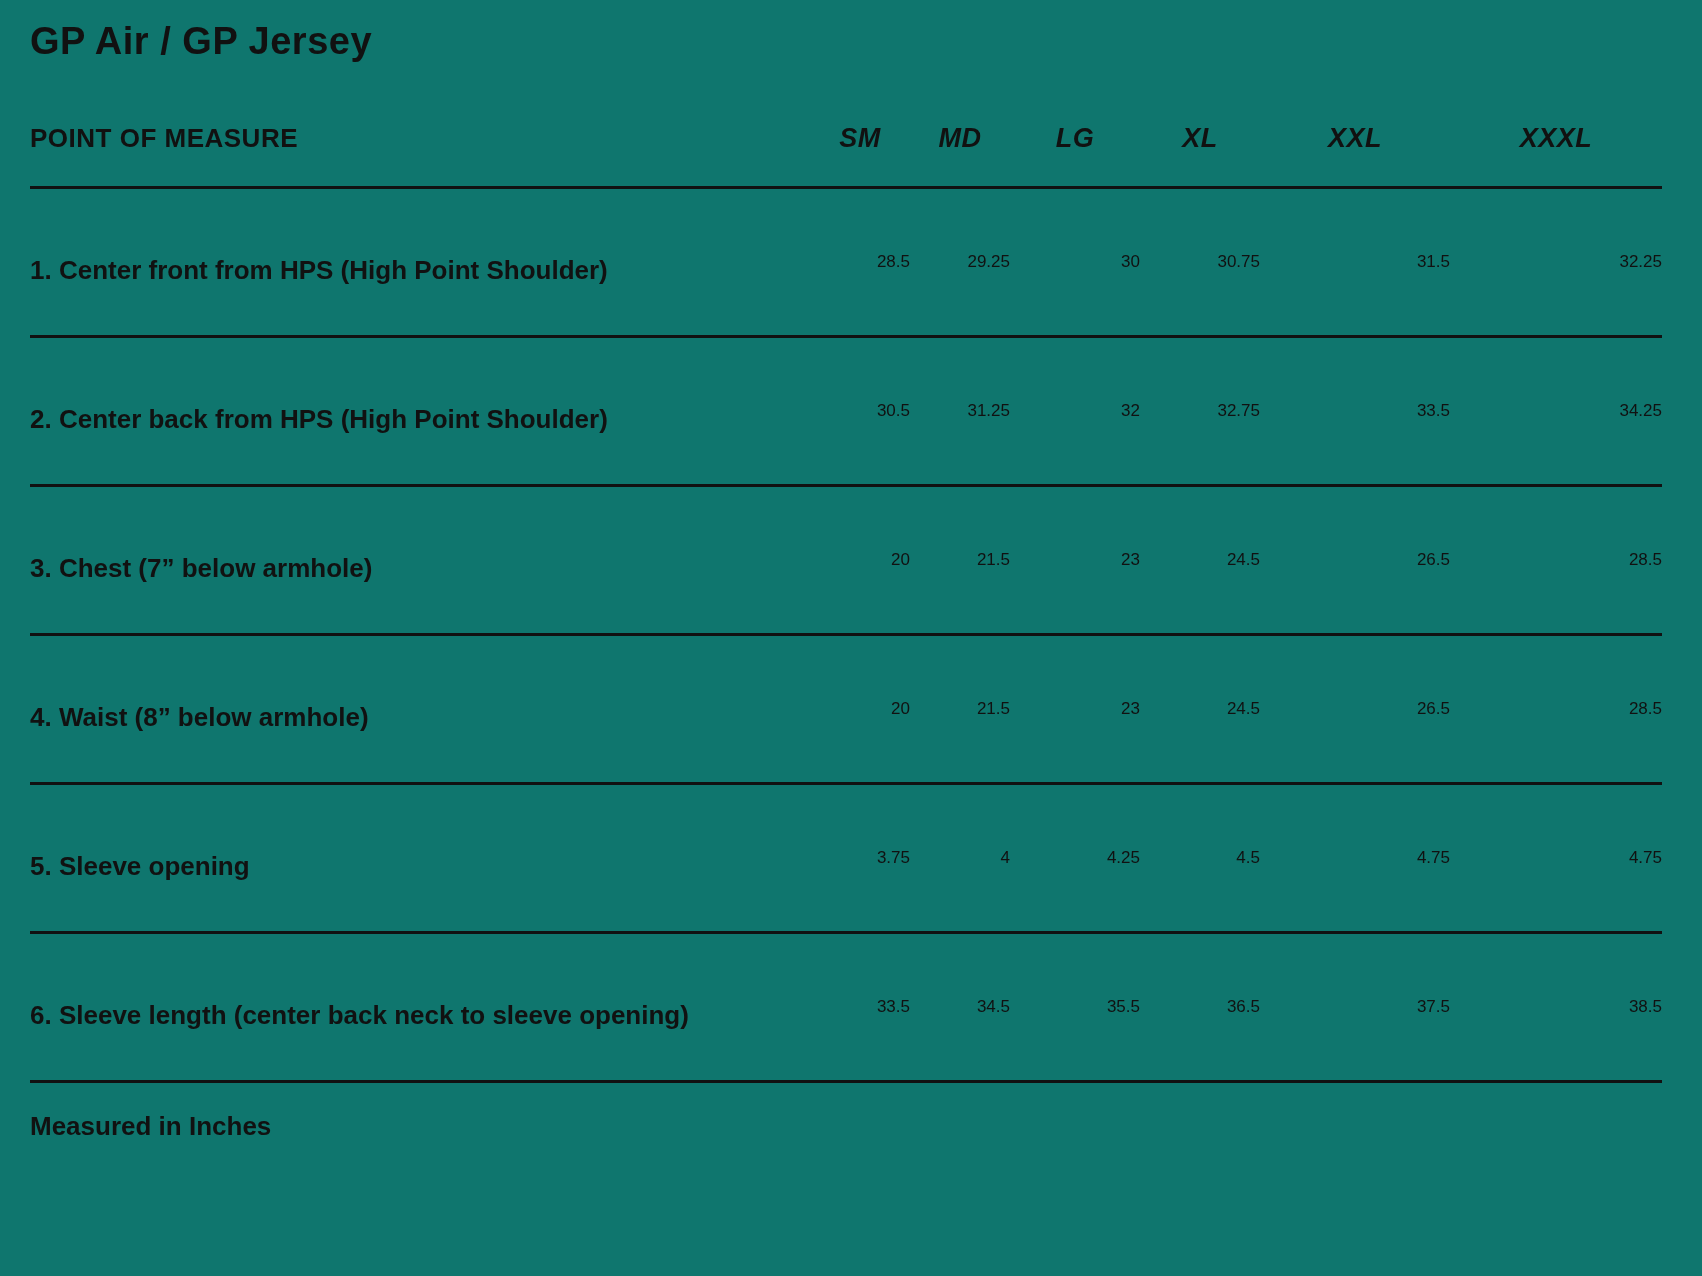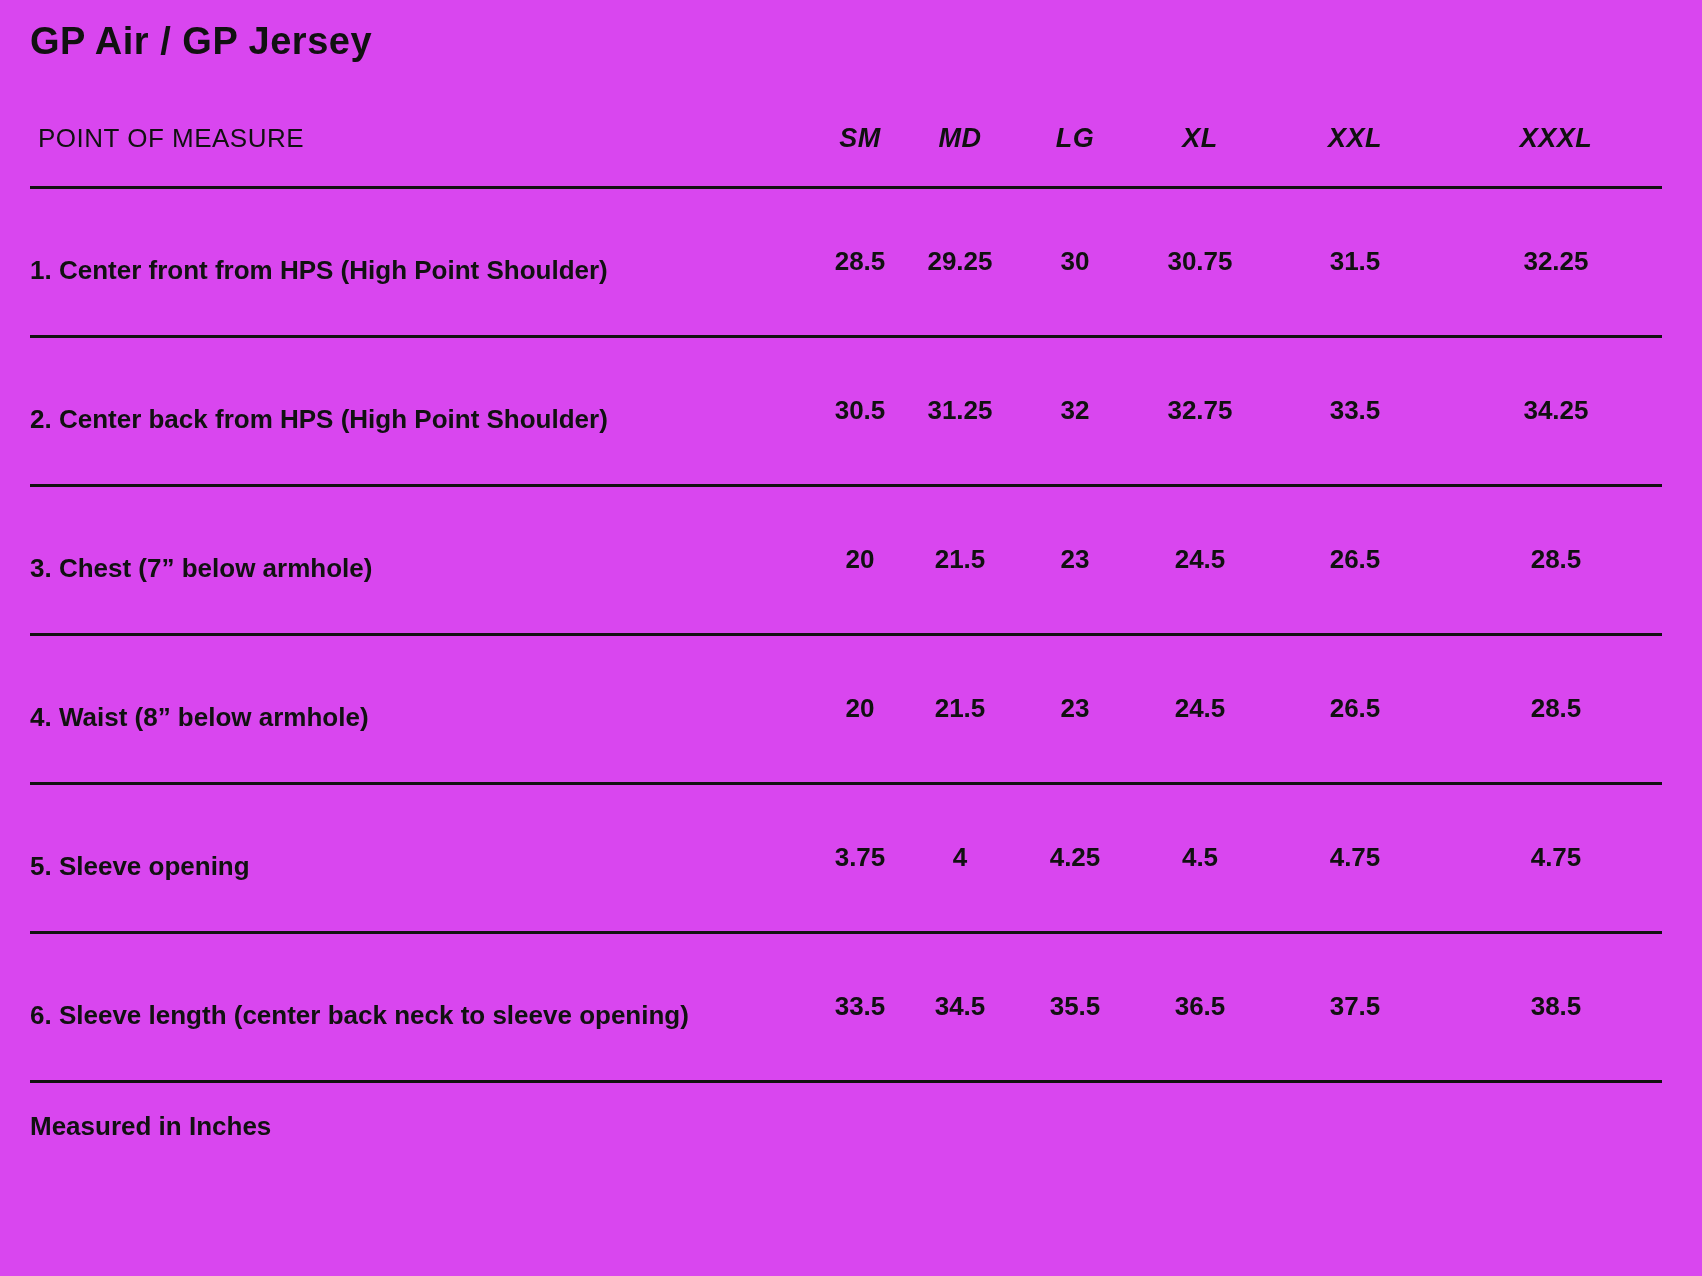--- a/index.html
+++ b/index.html
@@ -2,21 +2,21 @@
 <html><head>
 <meta charset="utf-8">
 <style>
   html, body { margin: 0; padding: 0; background: #ffffff; }
   .page {
     position: relative;
     width: 1702px;
     height: 1276px;
     box-sizing: border-box;
     padding: 20px 40px 0 30px;
-    background: #d946ef;
+    background: #0f766e;
     color: #111111;
     font-family: "Liberation Sans", "DejaVu Sans", sans-serif;
   }
   .title {
     margin: 0;
     font-size: 38px;
     font-weight: 700;
     letter-spacing: 0.5px;
     line-height: 1.15;
   }
@@ -30,40 +30,39 @@
     margin-top: 28px;
     height: 94px;
     border-bottom: 3px solid #111111;
   }
   .data-row {
     height: 146px;
     border-bottom: 3px solid #111111;
   }
   .measure-header {
     font-size: 26px;
-    font-weight: 400;
+    font-weight: 700;
     letter-spacing: 0.5px;
-    margin-left: 8px;
   }
   .size-header {
     font-size: 27px;
     font-weight: 700;
     text-align: center;
     letter-spacing: 0.5px;
     font-style: italic;
   }
   .measure-cell {
     font-size: 26px;
     font-weight: 700;
     margin-top: 18px;
   }
   .value-cell {
-    font-size: 26px;
-    font-weight: 700;
-    text-align: center;
+    font-size: 17px;
+    font-weight: 400;
+    text-align: right;
   }
   .footnote {
     margin-top: 28px;
     font-size: 26px;
     font-weight: 700;
   }
 </style>
 </head>
 <body>
 

